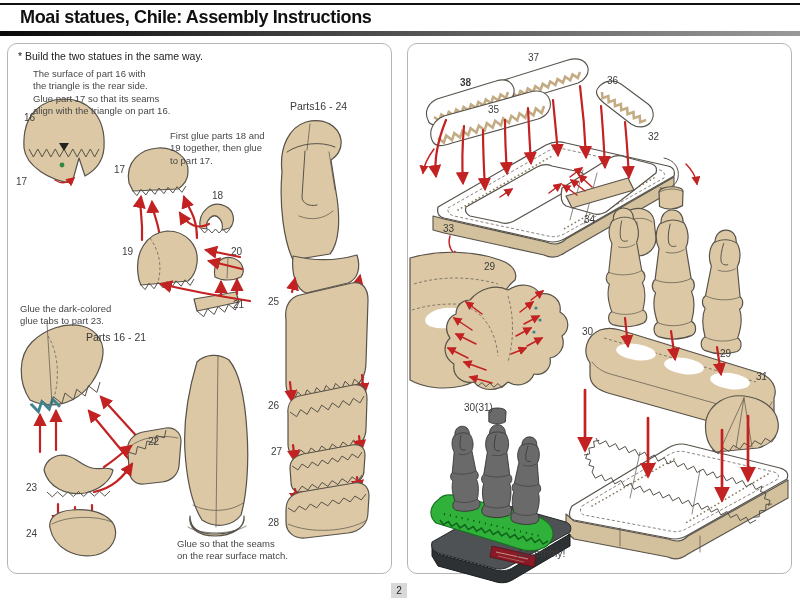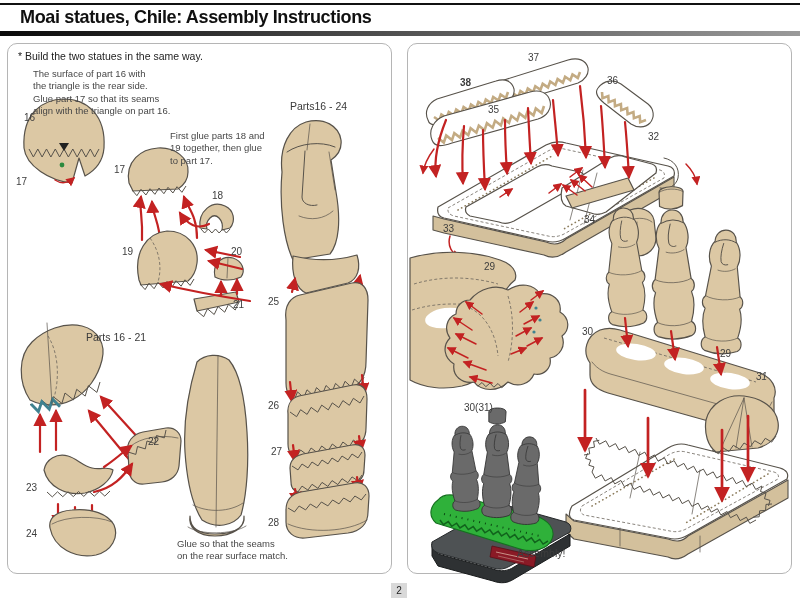--- a/index.html
+++ b/index.html
@@ -282,20 +282,22 @@
   </svg>
 
   <div class="note bullet" style="left:18px;top:50px;">* Build the two statues in the same way.</div>
   <div class="note" style="left:33px;top:68px;">The surface of part 16 with
 the triangle is the rear side.
 Glue part 17 so that its seams
 align with the triangle on part 16.</div>
   <div class="note" style="left:170px;top:130px;">First glue parts 18 and
 19 together, then glue
 to part 17.</div>
+  <div class="note" style="left:20px;top:303px;">Glue the dark-colored
+glue tabs to part 23.</div>
   <div class="note" style="left:177px;top:538px;">Glue so that the seams
 on the rear surface match.</div>
   <div class="heading" style="left:86px;top:331px;">Parts 16 - 21</div>
   <div class="heading" style="left:290px;top:100px;">Parts16 - 24</div>
 
   <div class="plabel" style="left:24px;top:112px;">16</div>
   <div class="plabel" style="left:16px;top:176px;">17</div>
   <div class="plabel" style="left:114px;top:164px;">17</div>
   <div class="plabel" style="left:212px;top:190px;">18</div>
   <div class="plabel" style="left:122px;top:246px;">19</div>

